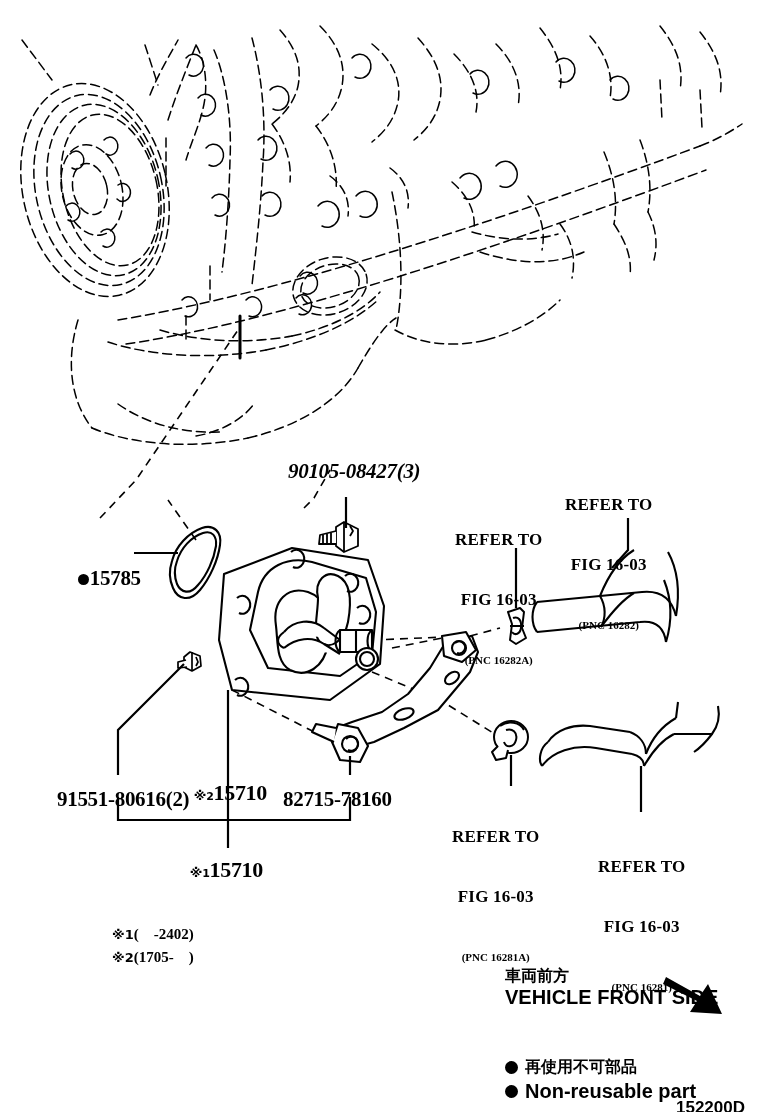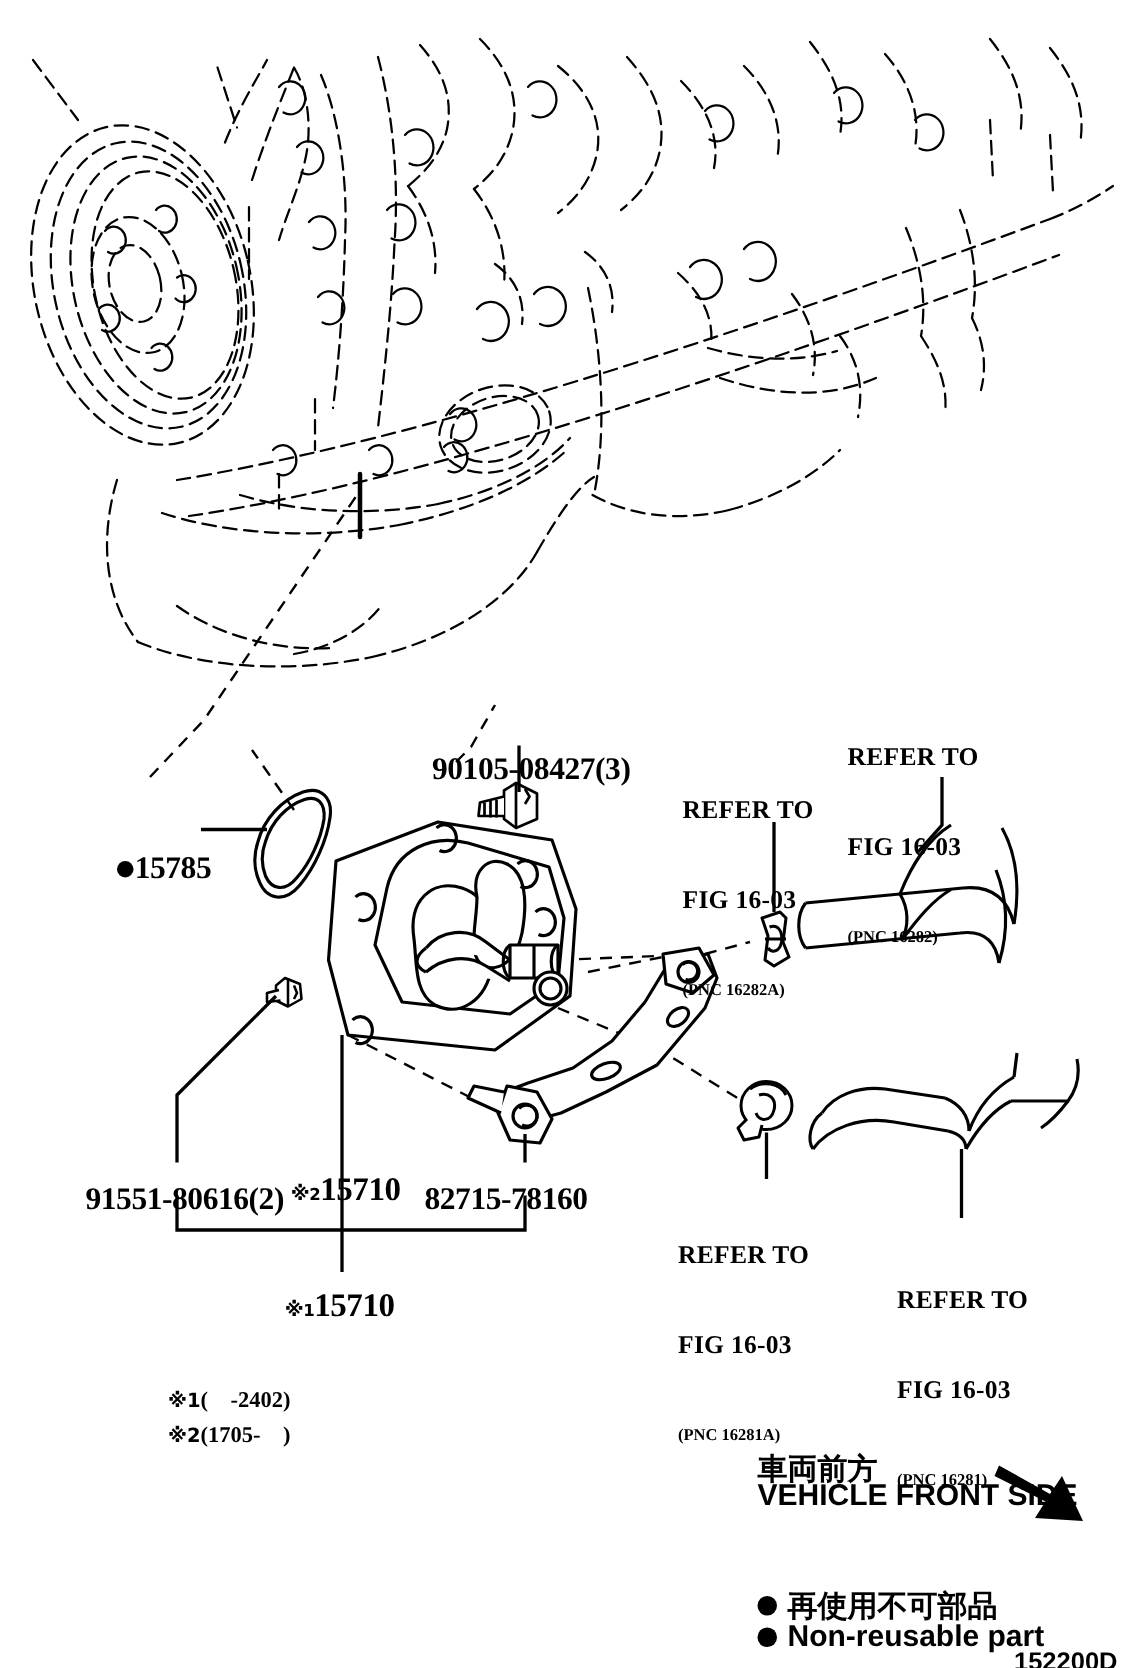--- a/index.html
+++ b/index.html
@@ -5,24 +5,24 @@
   html,body{margin:0;padding:0;background:#fff;}
   body{
     width:760px;height:1112px;position:relative;overflow:hidden;
     font-family:"Liberation Serif",serif;color:#000;
   }
   #stage{position:absolute;inset:0;}
   svg.layer{position:absolute;left:0;top:0;width:760px;height:1112px;overflow:visible;}
 
   .lbl{position:absolute;white-space:pre;font-family:"Liberation Serif",serif;font-weight:bold;color:#000;}
   .partno{font-size:21px;letter-spacing:-0.3px;}
-  .refer{font-size:17px;line-height:20px;font-weight:bold;letter-spacing:0.2px;}
+  .refer{font-size:17px;line-height:20px;font-weight:bold;letter-spacing:0.2px;text-align:center;}
   .refer .pnc{font-size:11px;letter-spacing:0px;}
   .note{font-size:15px;font-weight:bold;letter-spacing:0px;}
-  .legend-jp{font-size:20px;font-weight:bold;font-family:"DejaVu Sans",sans-serif;}
+  .legend-jp{font-size:16px;font-weight:bold;font-family:"DejaVu Sans",sans-serif;}
   .legend-en{font-size:20px;font-weight:bold;font-family:"Liberation Sans",sans-serif;letter-spacing:0px;}
   .drawno{font-size:17px;font-weight:bold;font-family:Liberation Sans, sans-serif;letter-spacing:0px;margin-top:34px;}
   .mk{font-size:13px;font-weight:bold;font-family:"DejaVu Sans",sans-serif;}
   .sub{font-size:11px;font-weight:bold;vertical-align:baseline;}
   .bullet{display:inline-block;width:11px;height:11px;border-radius:50%;background:#000;vertical-align:baseline;margin-right:1px;}
   .legend-dot{display:inline-block;width:13px;height:13px;border-radius:50%;background:#000;margin-right:7px;vertical-align:-1px;}
   .legend-row{display:flex;align-items:center;}
 </style>
 </head>
 <body>
@@ -288,21 +288,21 @@
 
     <g fill="#000" stroke="none">
       <path d="M666,977 L700,996 L708,984 L722,1014 L690,1012 L697,1001 L663,984 Z"></path>
     </g>
   </svg>
 
   <div class="lbl partno" style="left:58px;top:541px;">
     <span class="bullet"></span><span>15785</span>
   </div>
 
-  <div class="lbl partno" style="left:288px;top:500px;">90105-08427(3)</div>
+  <div class="lbl partno" style="left:288px;top:459px;font-style:italic;">90105-08427(3)</div>
 
   <div class="lbl partno" style="left:174px;top:755px;">
     <span class="mk">※<span class="sub">2</span></span><span style="font-size:22px;">15710</span>
   </div>
 
   <div class="lbl partno" style="left:57px;top:787px;">91551-80616(2)</div>
 
   <div class="lbl partno" style="left:283px;top:787px;">82715-78160</div>
 
   <div class="lbl partno" style="left:170px;top:832px;">

